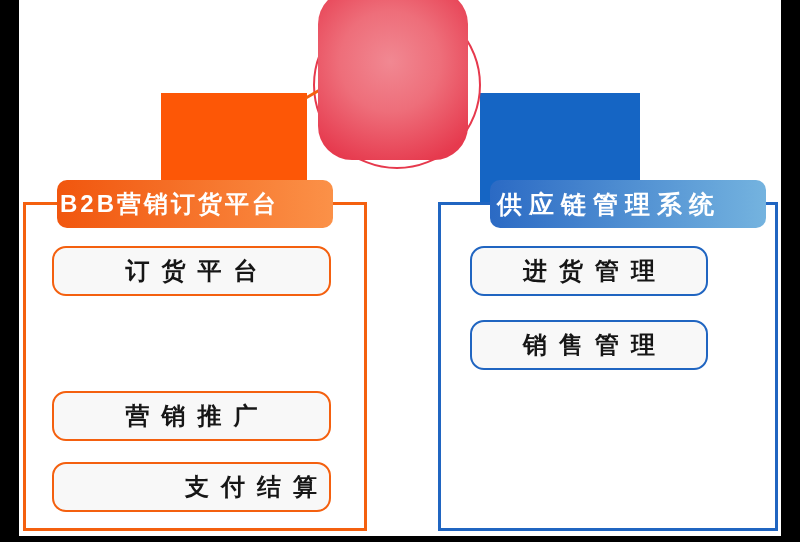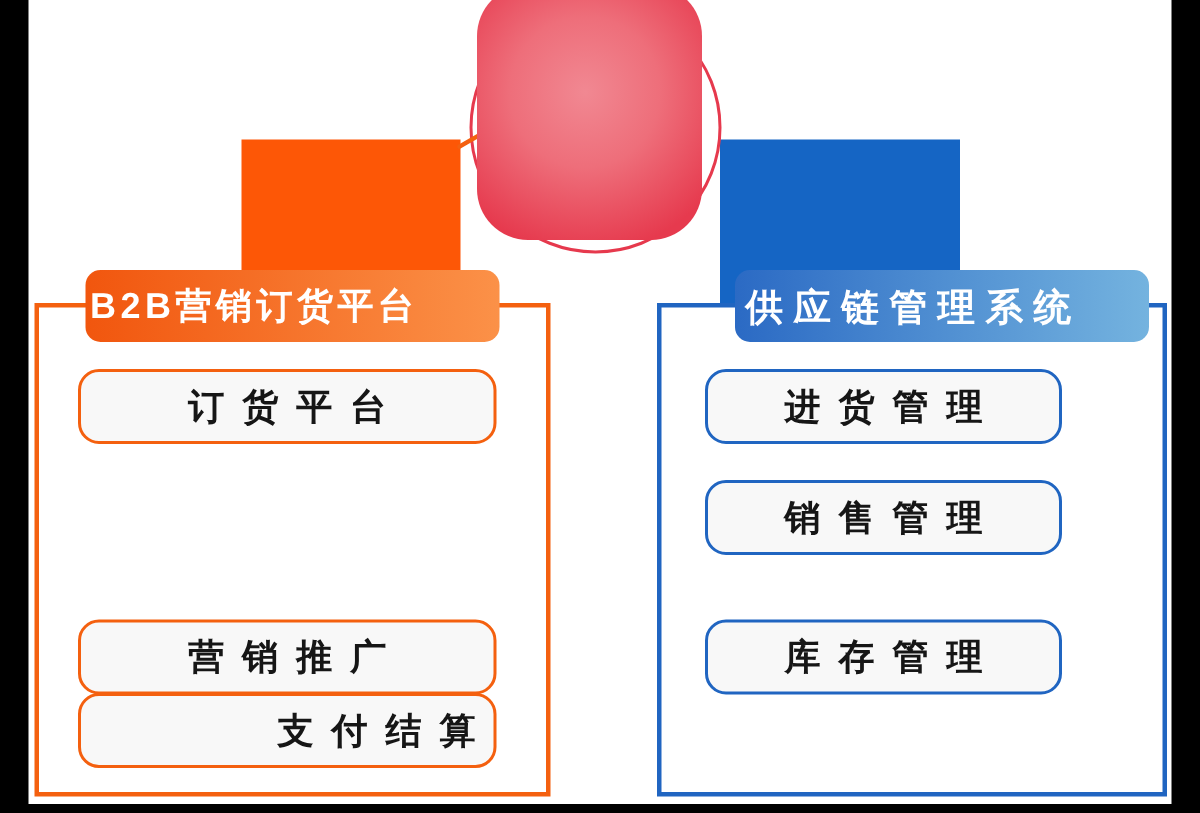--- a/index.html
+++ b/index.html
@@ -49,21 +49,21 @@
 
   
   .item{
     position:absolute;height:50px;border-radius:14px;background:#f8f8f8;
     display:flex;align-items:center;justify-content:center;
     font-size:24px;font-weight:bold;color:#161616;
     letter-spacing:12px;text-indent:12px;box-sizing:border-box;
   }
   .item-left{left:52px;width:279px;border:2px solid #f4600f;}
   .item-right{left:470px;width:238px;border:2px solid #2065c1;}
-  .row1{top:246px;}.row2{top:320px;}.row3{top:413px;}.row4{top:462px;justify-content:flex-end;}
+  .row1{top:246px;}.row2{top:320px;}.row3{top:391px;}.row4{top:462px;justify-content:flex-end;}
 </style>
 </head>
 <body>
 
 <div class="stage">
   <div class="card"></div>
 
   <div class="block-left"></div>
   <div class="block-right"></div>
   <div class="circle-outline"></div>
@@ -91,16 +91,13 @@
   <div class="item item-left row4">
     <span>支付结算</span>
   </div>
 
   <div class="item item-right row1">
     <span>进货管理</span>
   </div>
   <div class="item item-right row2">
     <span>销售管理</span>
   </div>
-  <div class="item item-right row3">
-    <span>库存管理</span>
-  </div>
 </div>
 
 </body></html>

